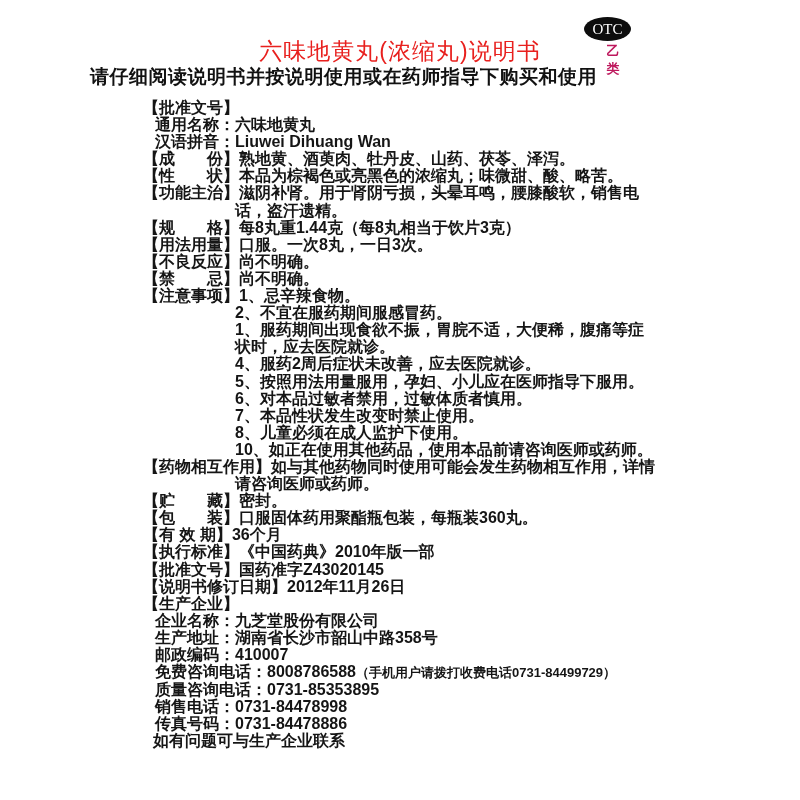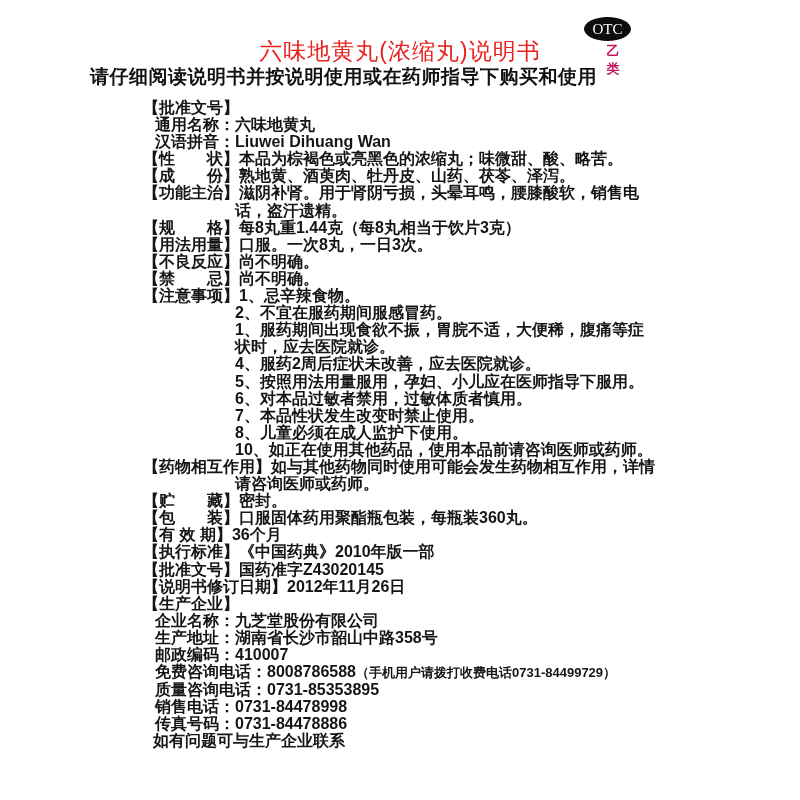--- a/index.html
+++ b/index.html
@@ -48,22 +48,22 @@
   </div>
 
   <h1 class="page-title" style="color: rgb(232, 32, 30);">六味地黄丸(浓缩丸)说明书</h1>
 
   <div class="notice-line">请仔细阅读说明书并按说明使用或在药师指导下购买和使用</div>
 
   <div class="content" id="content">
       <div class="row"><span class="lbl">【批准文号】</span><span class="txt"></span></div>
       <div class="sub">通用名称：六味地黄丸</div>
       <div class="sub">汉语拼音：Liuwei Dihuang Wan</div>
+      <div class="row"><span class="lbl">【成　　份】</span><span class="txt">熟地黄、酒萸肉、牡丹皮、山药、茯苓、泽泻。</span></div>
       <div class="row"><span class="lbl">【性　　状】</span><span class="txt">本品为棕褐色或亮黑色的浓缩丸；味微甜、酸、略苦。</span></div>
-      <div class="row"><span class="lbl">【成　　份】</span><span class="txt">熟地黄、酒萸肉、牡丹皮、山药、茯苓、泽泻。</span></div>
       <div class="row"><span class="lbl">【功能主治】</span><span class="txt">滋阴补肾。用于肾阴亏损，头晕耳鸣，腰膝酸软，销售电话，盗汗遗精。</span></div>
       <div class="row"><span class="lbl">【规　　格】</span><span class="txt">每8丸重1.44克（每8丸相当于饮片3克）</span></div>
       <div class="row"><span class="lbl">【用法用量】</span><span class="txt">口服。一次8丸，一日3次。</span></div>
       <div class="row"><span class="lbl">【不良反应】</span><span class="txt">尚不明确。</span></div>
       <div class="row"><span class="lbl">【禁　　忌】</span><span class="txt">尚不明确。</span></div>
       <div class="row"><span class="lbl">【注意事项】</span><span class="txt">1、忌辛辣食物。</span></div>
       <div class="item">2、不宜在服药期间服感冒药。</div>
       <div class="item">1、服药期间出现食欲不振，胃脘不适，大便稀，腹痛等症状时，应去医院就诊。</div>
       <div class="item">4、服药2周后症状未改善，应去医院就诊。</div>
       <div class="item">5、按照用法用量服用，孕妇、小儿应在医师指导下服用。</div>

